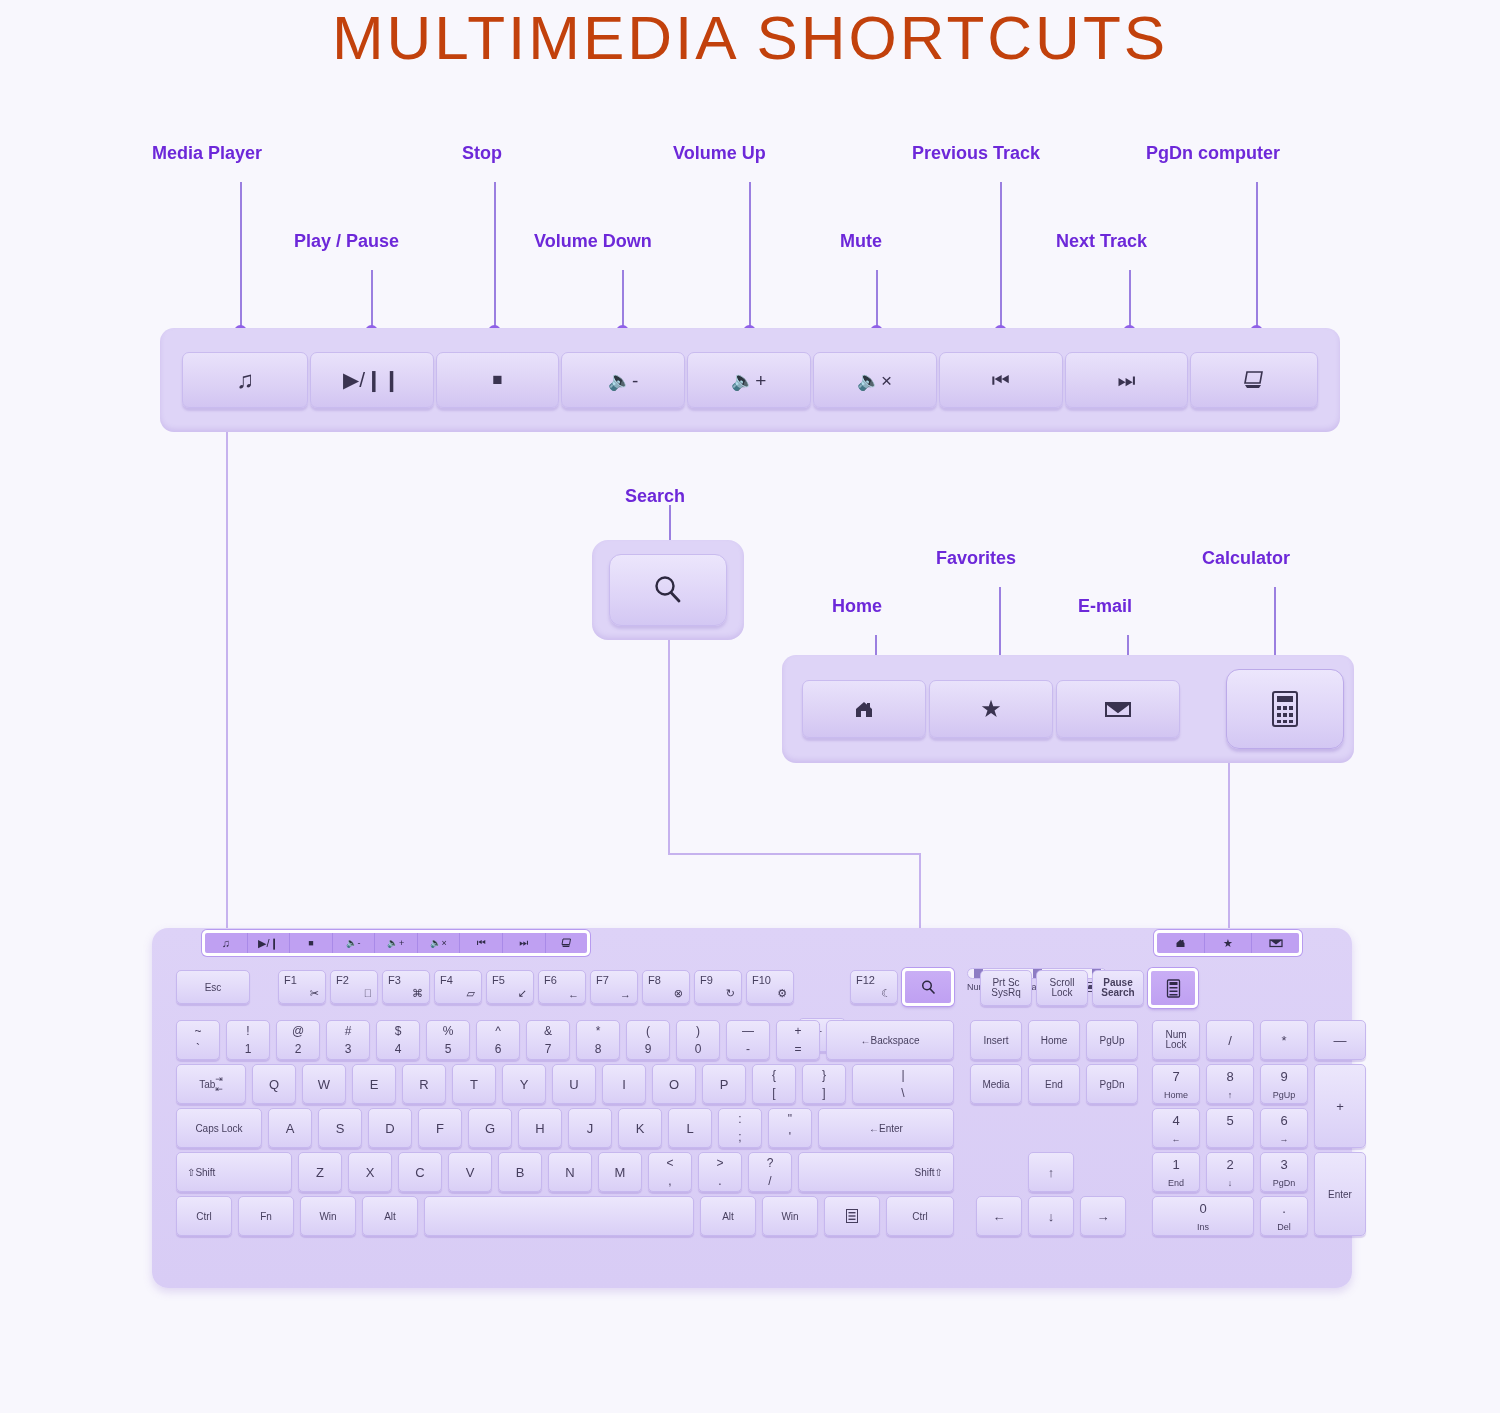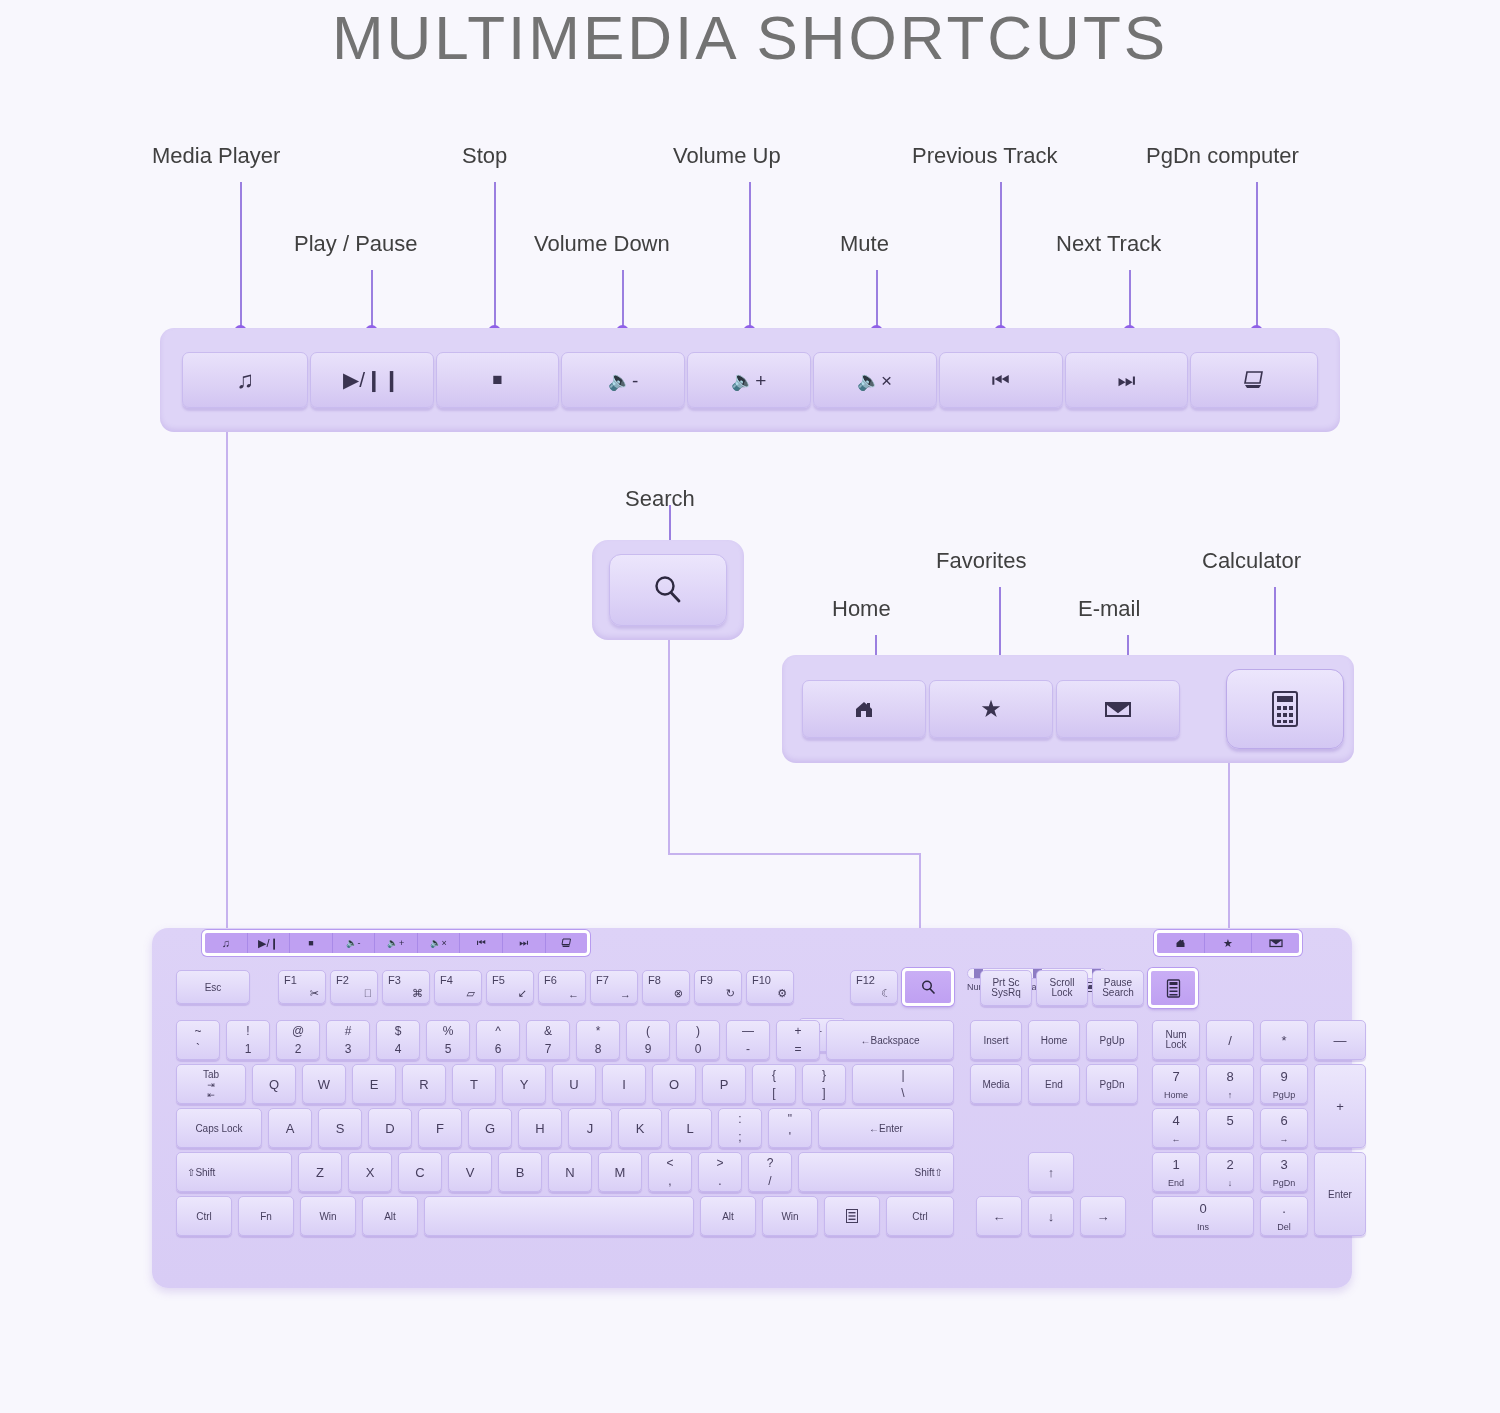--- a/index.html
+++ b/index.html
@@ -10,30 +10,31 @@
     position: relative;
     overflow: hidden;
   }
 
   
   .title {
     position: absolute; top: 2px; left: 0; width: 1500px;
     text-align: center;
     font-size: 62px;
     letter-spacing: 3px;
-    color: #737373;
+    color: #c2410c;
     font-weight: 400;
   }
 
   
   .callout {
     position: absolute;
-    font-size: 22px;
-    color: #404040;
+    font-size: 18px;
+    color: #6d28d9;
     white-space: nowrap;
+    font-weight: bold;
   }
   .leader {
     position: absolute;
     background: #9b7fe0;
     width: 2px;
   }
   .dot {
     position: absolute;
     width: 13px; height: 13px;
     border-radius: 50%;
@@ -482,21 +483,21 @@
           </span>
       </div>
     </div>
 
     <div class="key" style="left:828px; top:42px; width:52px; height:36px;">
       <span class="lbl2"><span>Prt Sc</span><br><span>SysRq</span></span>
     </div>
     <div class="key" style="left:884px; top:42px; width:52px; height:36px;">
       <span class="lbl2"><span>Scroll</span><br><span>Lock</span></span>
     </div>
-    <div class="key" style="left:940px; top:42px; width:52px; height:36px;">
+    <div class="key" style="left:940px; top:42px; width:52px; height:36px;font-weight:bold;">
       <span class="lbl2"><span>Pause</span><br><span>Search</span></span>
     </div>
     <div class="key hl" style="left:996px; top:40px; width:50px; height:40px;">
       <svg width="15" height="19" viewBox="0 0 30 38">
         <rect x="3" y="2" width="24" height="34" rx="2" fill="none" stroke="#2f2a47" stroke-width="2.6"></rect>
         <rect x="7" y="6" width="16" height="6" fill="#2f2a47"></rect>
         <rect x="7" y="16" width="16" height="3" fill="#2f2a47"></rect>
         <rect x="7" y="23" width="16" height="3" fill="#2f2a47"></rect>
         <rect x="7" y="30" width="16" height="3" fill="#2f2a47"></rect>
       </svg>
@@ -551,21 +552,21 @@
       <span class="bot">-</span>
     </div>
     <div class="key" style="left:624px; top:92px; width:44px; height:40px;">
       <span class="top">+</span>
       <span class="bot">=</span>
     </div>
     <div class="key" style="left:674px; top:92px; width:128px; height:40px;">
       <span class="small">←Backspace</span>
     </div>
 
-    <div class="key" style="left:24px; top:136px; width:70px; height:40px;flex-direction:column;">
+    <div class="key" style="left:24px; top:136px; width:70px; height:40px;">
       <span class="small">Tab</span>
       <span style="font-size:9px;">⇥<br>⇤</span>
     </div>
     <div class="key" style="left:100px; top:136px; width:44px; height:40px;">
         <span class="mid">Q</span>
       </div>
     <div class="key" style="left:150px; top:136px; width:44px; height:40px;">
         <span class="mid">W</span>
       </div>
     <div class="key" style="left:200px; top:136px; width:44px; height:40px;">

